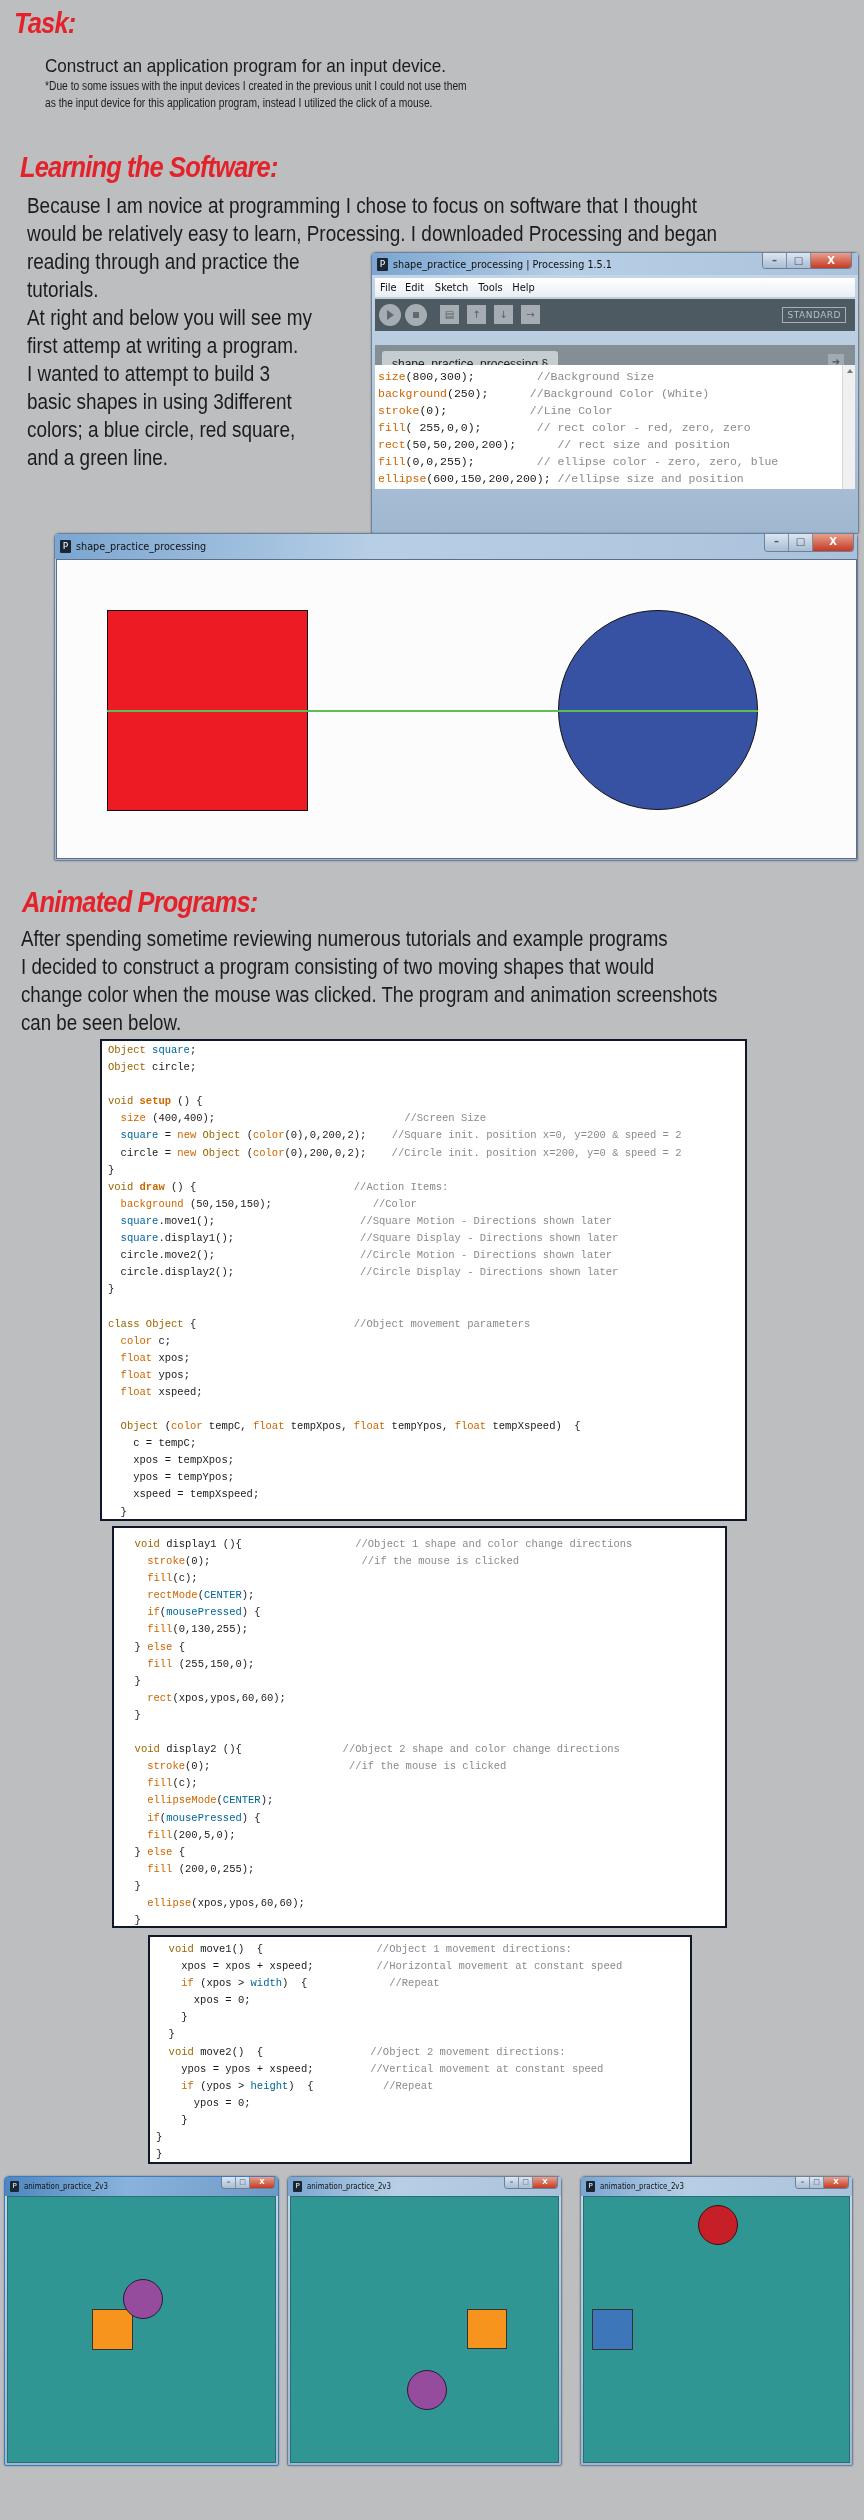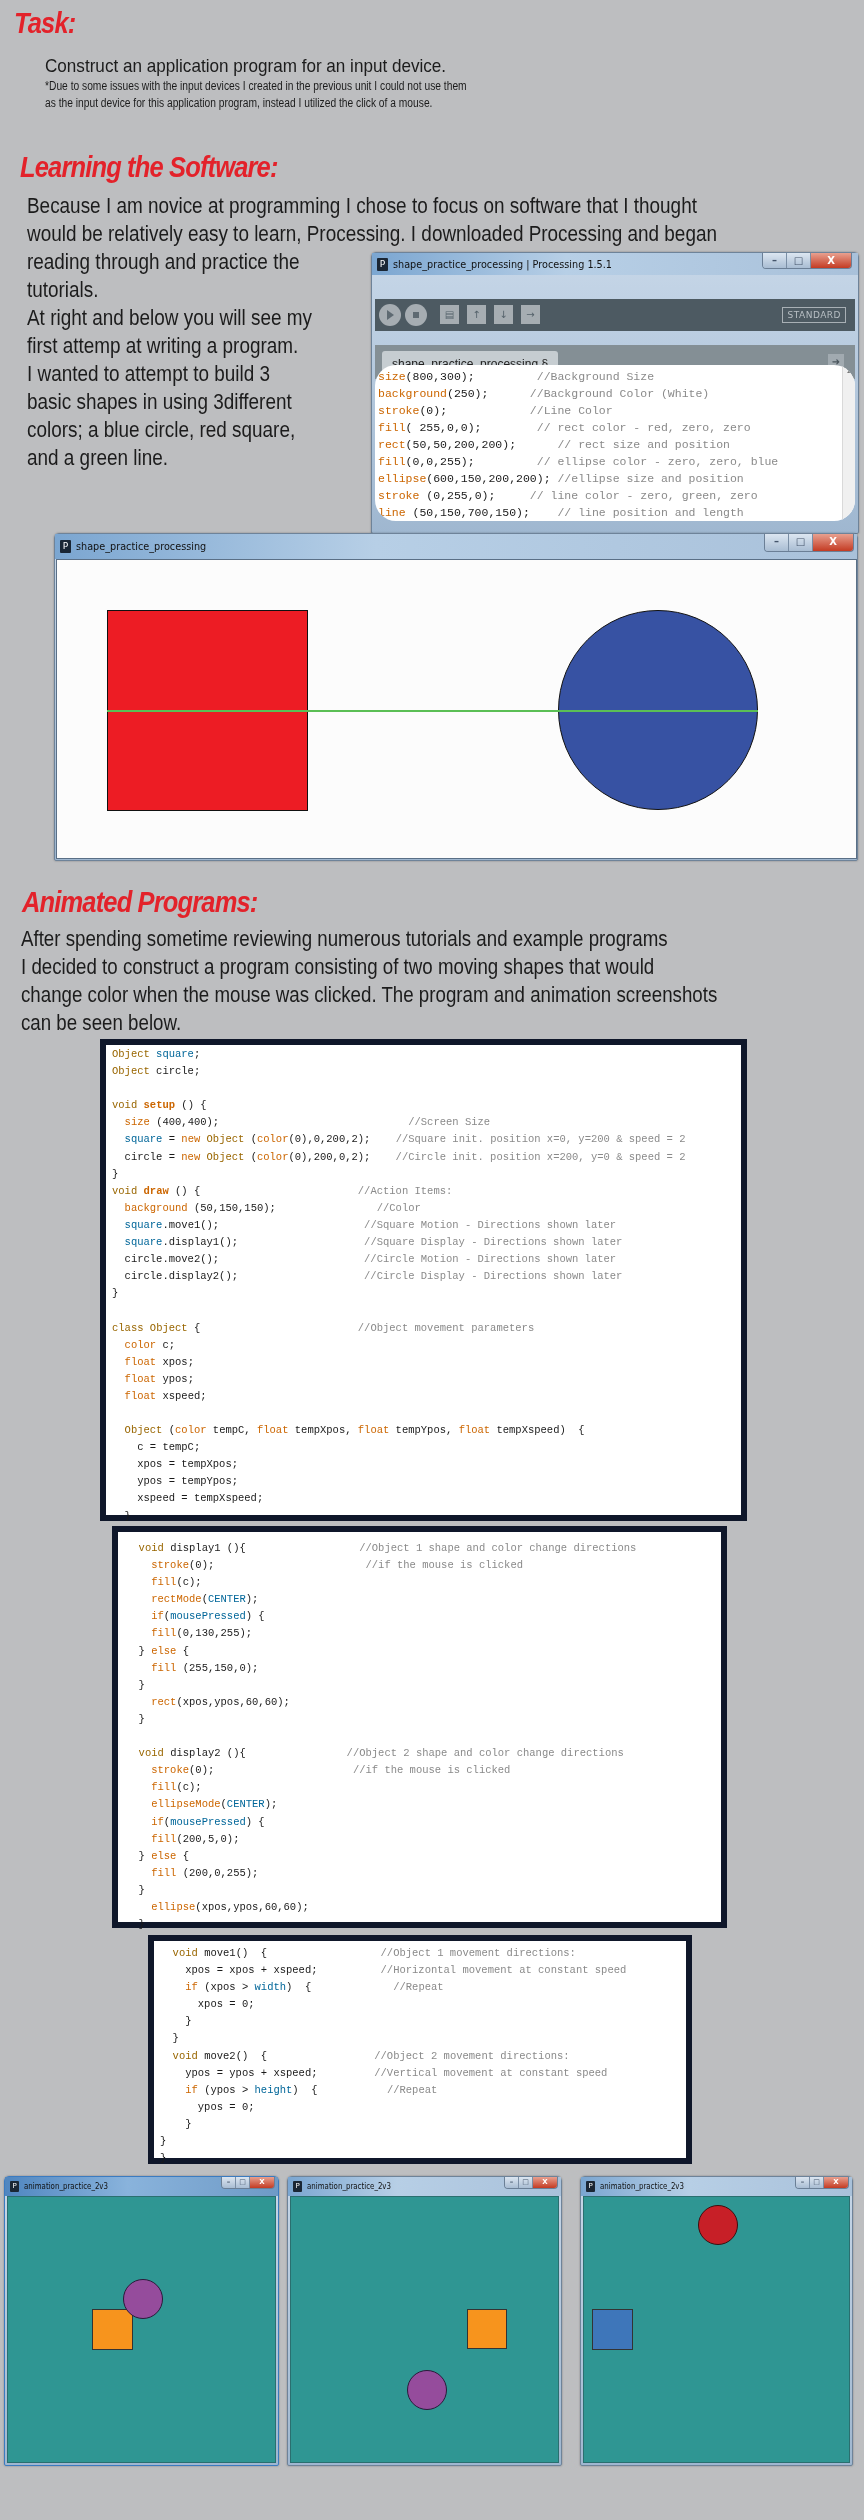--- a/index.html
+++ b/index.html
@@ -34,21 +34,21 @@
   .scroll-v { position: absolute; background: #f0f0f0; border-left: 1px solid #d9d9d9; }
   .code { font-family: "Liberation Mono", monospace; font-size: 11.5px; line-height: 17px; color: #1a1a1a; white-space: pre; }
   .code-line { height: 17px; }
   .kw { color: #cc6600; }
   .kw2 { color: #996600; }
   .cm { color: #8a8a8a; }
   .bl { color: #006699; }
   .bold { font-weight: bold; }
 
   
-  .panel { position: absolute; background: #fff; border: 6px solid #0f172a; }
+  .panel { position: absolute; background: #fff; border: 2px solid #0f172a; }
   .panel .code { font-size: 10.5px; line-height: 17.1px; }
 
   .canvas-white { position: absolute; background: #fcfcfc; border: 1px solid #5a6f86; }
   .canvas-teal { position: absolute; background: #2f9693; border: 1px solid #2a6f6f; }
 </style>
 </head>
 <body>
 
 <div class="abs heading" style="left:14px; top:6px; font-size:30px;">Task:</div>
 <div class="abs body-text" style="left:45px; top:55px; font-size:19px; transform:scaleX(0.9);">Construct an application program for an input device.</div>
@@ -70,38 +70,45 @@
 <div class="win" style="left:371px; top:252px; width:488px; height:282px;">
   <div class="win-title" style="height:22px;">
     <span class="p-icon">P</span>
     <span class="win-title-text">shape_practice_processing | Processing 1.5.1</span>
   </div>
   <div class="win-ctrls">
     <span class="wc-min">–</span>
     <span class="wc-max">□</span>
     <span class="wc-close">X</span>
   </div>
+  <div class="menu-bar" style="left:3px; right:3px; top:25px; height:20px;">
+    <span>File</span>
+    <span>Edit</span>
+    <span>Sketch</span>
+    <span>Tools</span>
+    <span>Help</span>
+  </div>
   <div class="toolbar" style="left:3px; right:3px; top:46px; height:32px;">
     <div class="tb-round" style="left:4px; top:5px;">
       <span style="position:absolute; left:8px; top:6px; width:0; height:0; border-left:7px solid #5e6a72; border-top:5px solid transparent; border-bottom:5px solid transparent;"></span>
     </div>
     <div class="tb-round" style="left:30px; top:5px;">
       <span style="position:absolute; left:8px; top:8px; width:6px; height:6px; background:#5e6a72;"></span>
     </div>
     <div class="tb-sq" style="left:65px; top:6px;"><span>▤</span></div>
     <div class="tb-sq" style="left:92px; top:6px;"><span>↑</span></div>
     <div class="tb-sq" style="left:119px; top:6px;"><span>↓</span></div>
     <div class="tb-sq" style="left:146px; top:6px;"><span>→</span></div>
     <div class="std-btn" style="right:9px; top:8px;">STANDARD</div>
   </div>
   <div class="tabrow" style="left:3px; right:3px; top:92px; height:34px;">
     <div class="ide-tab" style="left:7px; top:6px; height:28px;">shape_practice_processing §</div>
     <div class="tab-arrow" style="right:11px; top:9px;">➜</div>
   </div>
-  <div class="editor" style="left:3px; right:3px; top:112px; height:156px;border-radius:21px;">
+  <div class="editor" style="left:3px; right:3px; top:112px; height:124px;">
     <div id="ide-code" class="code" style="padding:3px 0 0 3px;"><div class="code-line"><span class="kw">size</span><span>(800,300);         </span><span class="cm">//Background Size</span></div><div class="code-line"><span class="kw">background</span><span>(250);      </span><span class="cm">//Background Color (White)</span></div><div class="code-line"><span class="kw">stroke</span><span>(0);            </span><span class="cm">//Line Color</span></div><div class="code-line"><span class="kw">fill</span><span>( 255,0,0);        </span><span class="cm">// rect color - red, zero, zero</span></div><div class="code-line"><span class="kw">rect</span><span>(50,50,200,200);      </span><span class="cm">// rect size and position</span></div><div class="code-line"><span class="kw">fill</span><span>(0,0,255);         </span><span class="cm">// ellipse color - zero, zero, blue</span></div><div class="code-line"><span class="kw">ellipse</span><span>(600,150,200,200); </span><span class="cm">//ellipse size and position</span></div><div class="code-line"><span class="kw">stroke</span><span> (0,255,0);     </span><span class="cm">// line color - zero, green, zero</span></div><div class="code-line"><span class="kw">line</span><span> (50,150,700,150);    </span><span class="cm">// line position and length</span></div></div>
     <div class="scroll-v" style="right:0; top:0; width:13px; bottom:0;">
       <span style="position:absolute; left:4px; top:4px; width:0; height:0; border-bottom:4px solid #777; border-left:3px solid transparent; border-right:3px solid transparent;"></span>
     </div>
   </div>
 </div>
 
 <div class="win" style="left:54px; top:533px; width:804px; height:328px;">
   <div class="win-title" style="height:25px;">
     <span class="p-icon">P</span>

